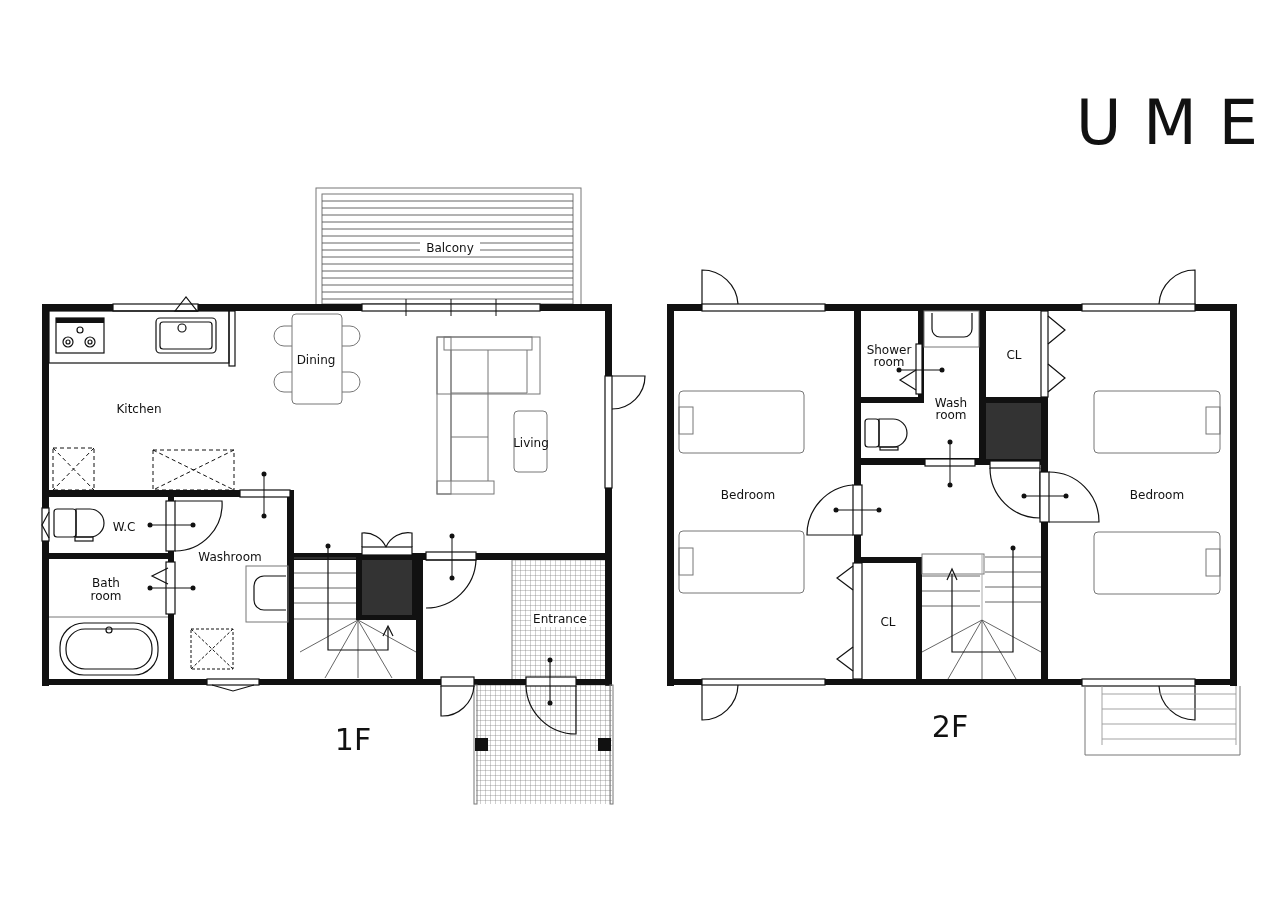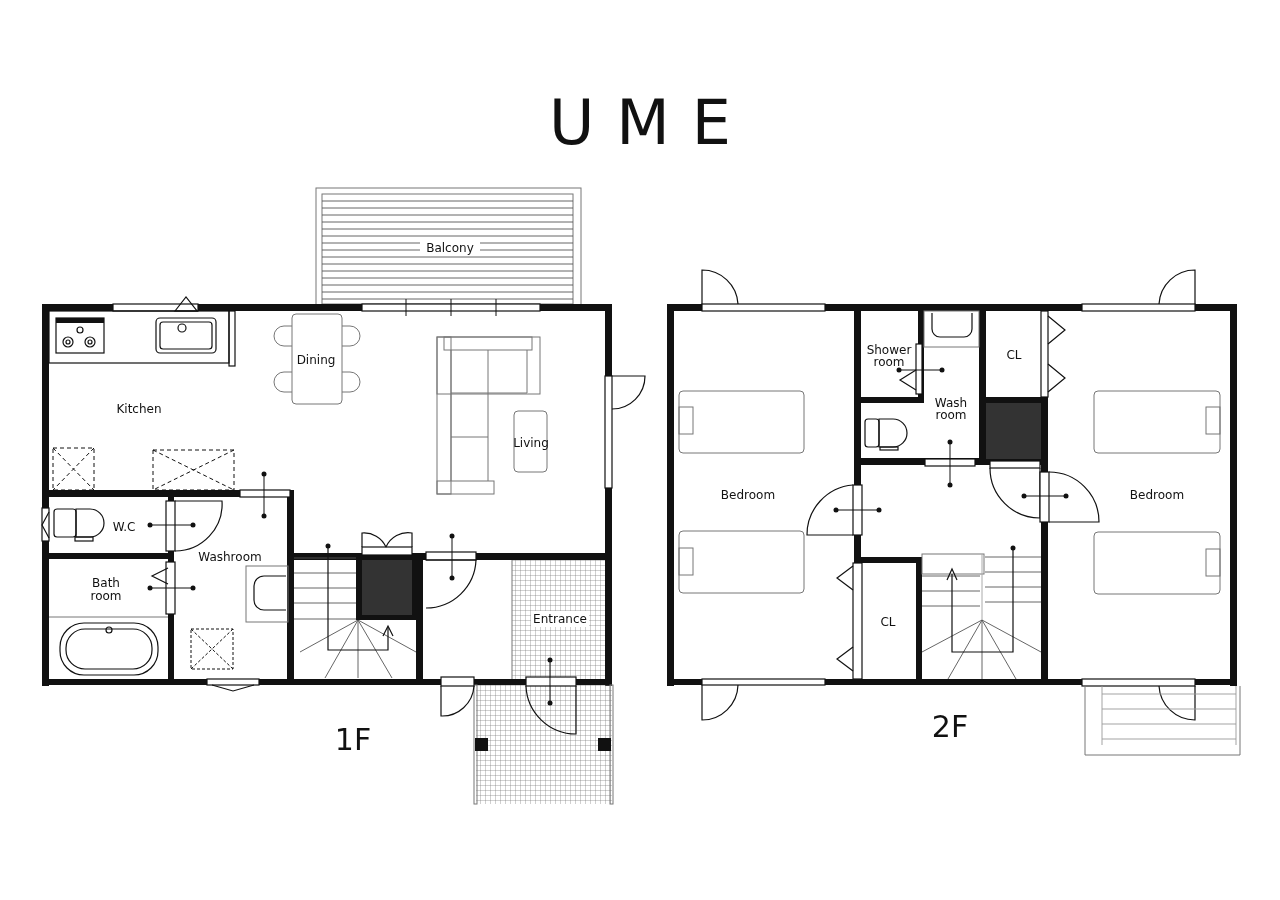--- a/index.html
+++ b/index.html
@@ -1,17 +1,17 @@
 <!DOCTYPE html>
 <html><head>
 <meta charset="utf-8">
 <style>
   html,body{margin:0;padding:0;background:#fff;}
   body{width:1280px;height:900px;overflow:hidden;position:relative;font-family:"DejaVu Sans",sans-serif;}
-  #title{position:absolute;left:0;top:86px;width:1280px;text-align:center;font-family:"DejaVu Sans",sans-serif;font-size:62px;letter-spacing:22px;font-weight:400;color:#111;text-indent:22px;}
+  #title{position:absolute;left:0;top:86px;width:1280px;text-align:right;font-family:"DejaVu Sans",sans-serif;font-size:62px;letter-spacing:22px;font-weight:400;color:#111;text-indent:22px;}
   svg{position:absolute;left:0;top:0;}
   .lbl{font-family:"DejaVu Sans",sans-serif;font-size:12px;fill:#111;}
   .flr{font-family:"DejaVu Sans",sans-serif;font-size:30px;fill:#111;}
   .wall{fill:#111;}
   .thin{fill:none;stroke:#111;stroke-width:1.2;}
   .gray{fill:none;stroke:#777;stroke-width:1;}
   .win{fill:#fff;stroke:#111;stroke-width:1.2;}
 </style>
 </head>
 <body>

